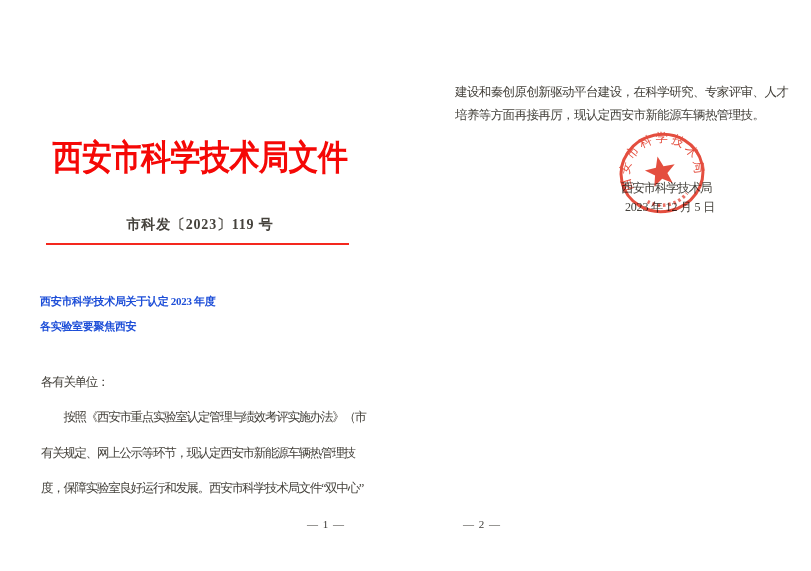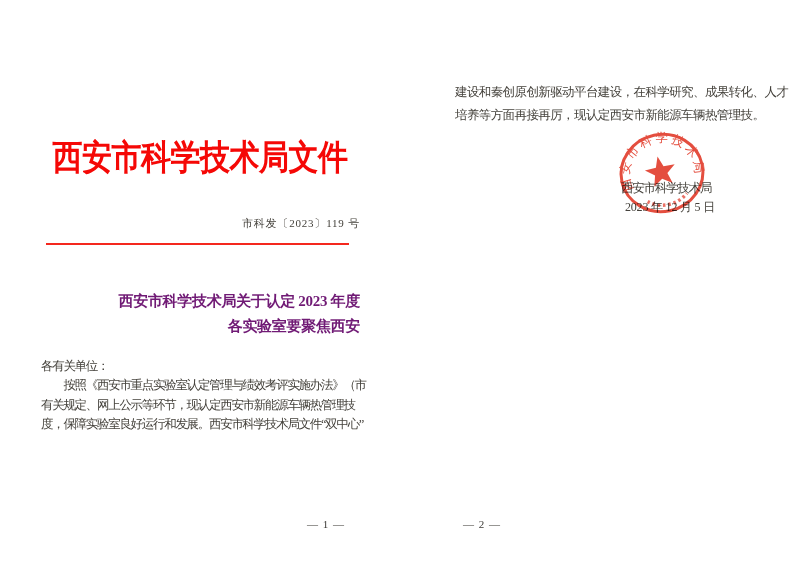--- a/index.html
+++ b/index.html
@@ -13,35 +13,35 @@
 
   
   .agency-header {
     left:48px; top:138px; width:304px;
     font-size:30px; font-weight:bold; text-align:center;
     color:#f50806; letter-spacing:-0.5px; line-height:34px;
     transform:scaleY(1.16); transform-origin:top center;
     white-space:nowrap;
   }
   .doc-number {
-    left:40px; top:216px; width:320px; text-align:right;
-    font-size:11px; color:#45423c; letter-spacing:0.8px;
+    left:40px; top:216px; width:320px; text-align:center;
+    font-size:14px; color:#45423c; letter-spacing:0.8px;font-weight:bold;
   }
   .red-rule {
     left:46px; top:243px; width:303px; height:2px; background:#f4281e;
   }
   .notice-title {
-    left:40px; top:289px; width:320px; text-align:right;
-    font-size:15px; font-weight:bold; color:#701a75; line-height:25px;
+    left:40px; top:289px; width:320px; text-align:left;
+    font-size:11px; font-weight:bold; color:#1d4ed8; line-height:25px;
     letter-spacing:-0.3px; white-space:nowrap;
   }
   .body-block { left:41px; top:357px; width:322px; }
   .body-line {
     font-size:12.5px; color:#45423c; line-height:19.3px;
-    letter-spacing:-1.3px; white-space:pre;
+    letter-spacing:-1.3px; white-space:pre;margin-top:16px;
   }
   .page-num {
     font-size:11px; color:#3c3a36; letter-spacing:1px; white-space:nowrap;
   }
   .page-num-1 { left:296px; top:518px; width:60px; text-align:center; }
   .page-num-2 { left:452px; top:518px; width:60px; text-align:center; }
 
   
   .p2-block { left:455px; top:81px; width:324px; }
   .p2-line {
@@ -80,21 +80,21 @@
   <div class="abs body-block">
     <div class="body-line">各有关单位：</div>
     <div class="body-line">　　按照《西安市重点实验室认定管理与绩效考评实施办法》（市</div>
     <div class="body-line">有关规定、网上公示等环节，现认定西安市新能源车辆热管理技</div>
     <div class="body-line">度，保障实验室良好运行和发展。西安市科学技术局文件“双中心”</div>
   </div>
 
   <div class="abs page-num page-num-1">— 1 —</div>
 
   <div class="abs p2-block">
-    <div class="p2-line">建设和秦创原创新驱动平台建设，在科学研究、成果转化、人才</div>
+    <div class="p2-line">建设和秦创原创新驱动平台建设，在科学研究、专家评审、人才</div>
     <div class="p2-line">培养等方面再接再厉，现认定西安市新能源车辆热管理技。</div>
   </div>
 
   <div class="abs signature">西安市科学技术局</div>
 
   <div class="abs sign-date">2023 年 12 月 5 日</div>
 
   <svg class="abs seal" viewBox="0 0 118 100" xmlns="http://www.w3.org/2000/svg" aria-hidden="true">
     <g transform="rotate(-12 64 49)">
       <ellipse cx="64" cy="49" rx="41" ry="38.5" fill="none" stroke="#e23f2e" stroke-width="3"></ellipse>

